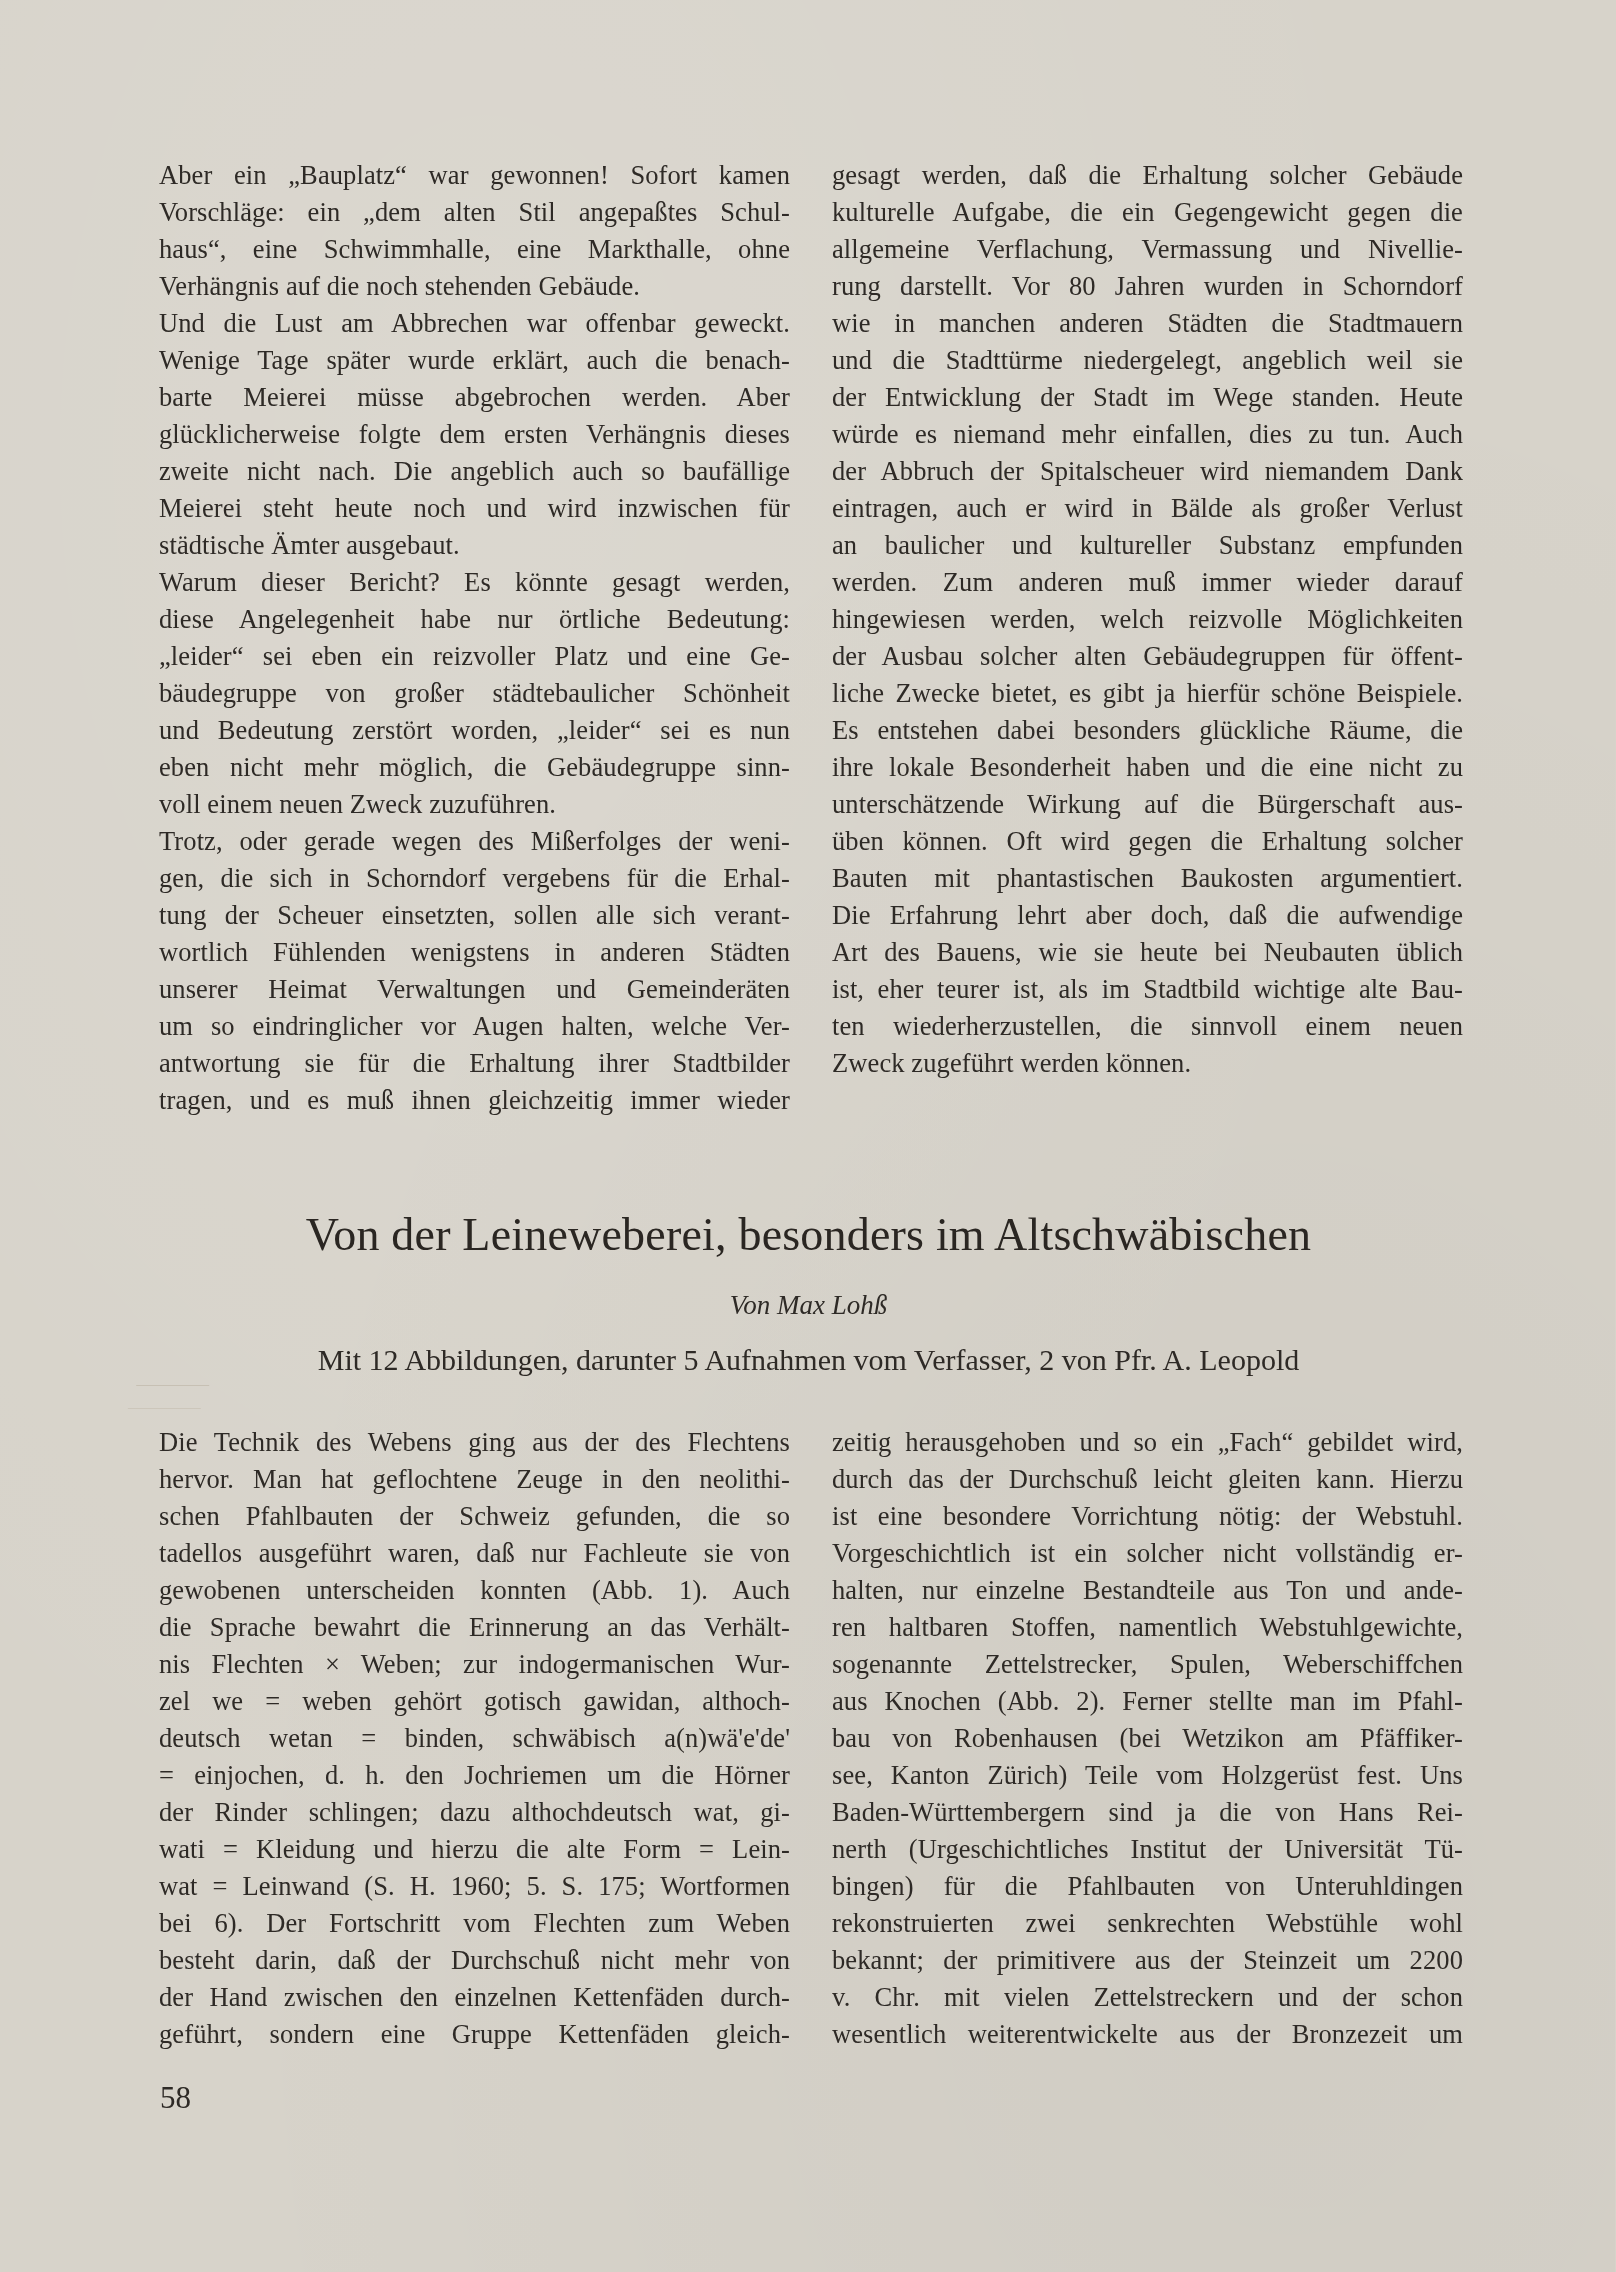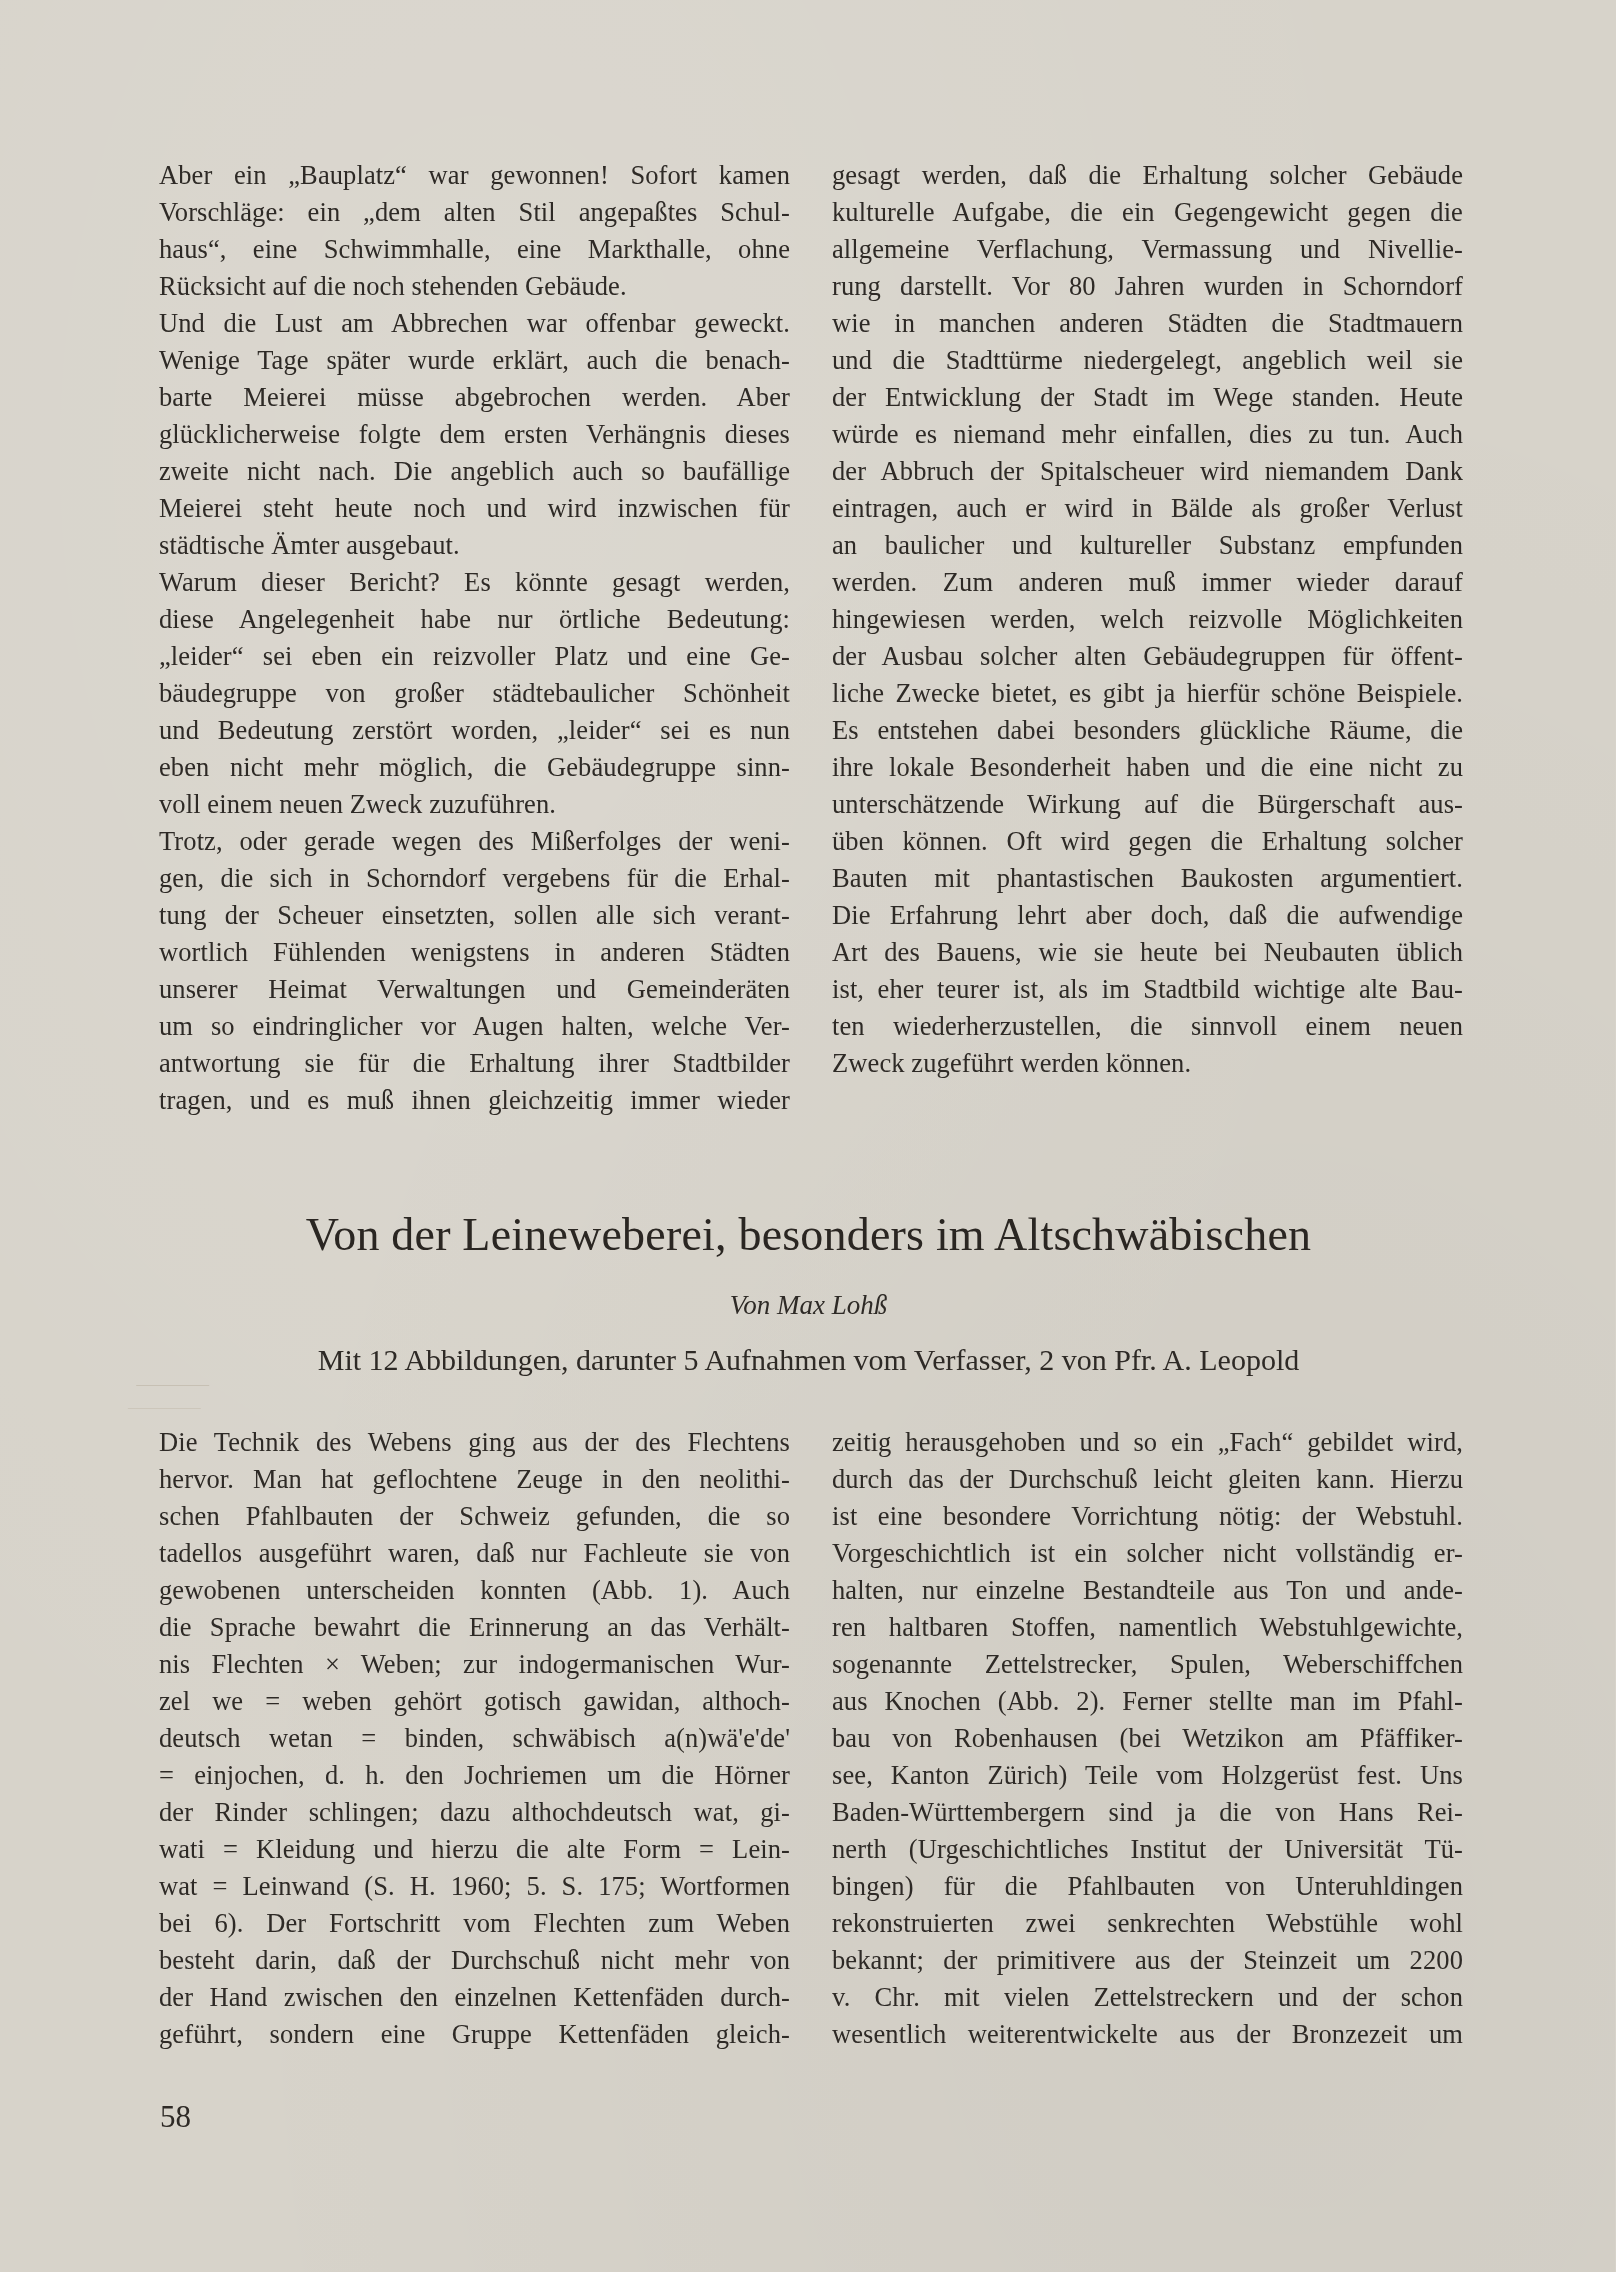--- a/index.html
+++ b/index.html
@@ -77,41 +77,40 @@
       line-height: 32px;
       color: #2e2a26;
     }
     .page-number {
       position: absolute;
       left: 160px;
       top: 2079px;
       font-size: 31px;
       line-height: 37px;
       color: #2e2a26;
-      margin-top: 19px;
     }
     .smudge {
       position: absolute;
       left: 132px; top: 1385px;
       width: 73px; height: 22px;
       border-top: 1.5px solid rgba(150,135,110,0.25);
       border-bottom: 1.5px solid rgba(150,135,110,0.18);
       transform: skewX(-20deg);
     }
   </style>
 </head>
 <body>
 
 <div class="page">
 
   <div class="col col-top-left">
       <span class="line">Aber ein „Bauplatz“ war gewonnen! Sofort kamen</span>
       <span class="line">Vorschläge: ein „dem alten Stil angepaßtes Schul-</span>
       <span class="line">haus“, eine Schwimmhalle, eine Markthalle, ohne</span>
-      <span class="line last">Rücksicht auf die noch stehenden Gebäude.</span>
+      <span class="line last">Verhängnis auf die noch stehenden Gebäude.</span>
       <span class="line">Und die Lust am Abbrechen war offenbar geweckt.</span>
       <span class="line">Wenige Tage später wurde erklärt, auch die benach-</span>
       <span class="line">barte Meierei müsse abgebrochen werden. Aber</span>
       <span class="line">glücklicherweise folgte dem ersten Verhängnis dieses</span>
       <span class="line">zweite nicht nach. Die angeblich auch so baufällige</span>
       <span class="line">Meierei steht heute noch und wird inzwischen für</span>
       <span class="line last">städtische Ämter ausgebaut.</span>
       <span class="line">Warum dieser Bericht? Es könnte gesagt werden,</span>
       <span class="line">diese Angelegenheit habe nur örtliche Bedeutung:</span>
       <span class="line">„leider“ sei eben ein reizvoller Platz und eine Ge-</span>

